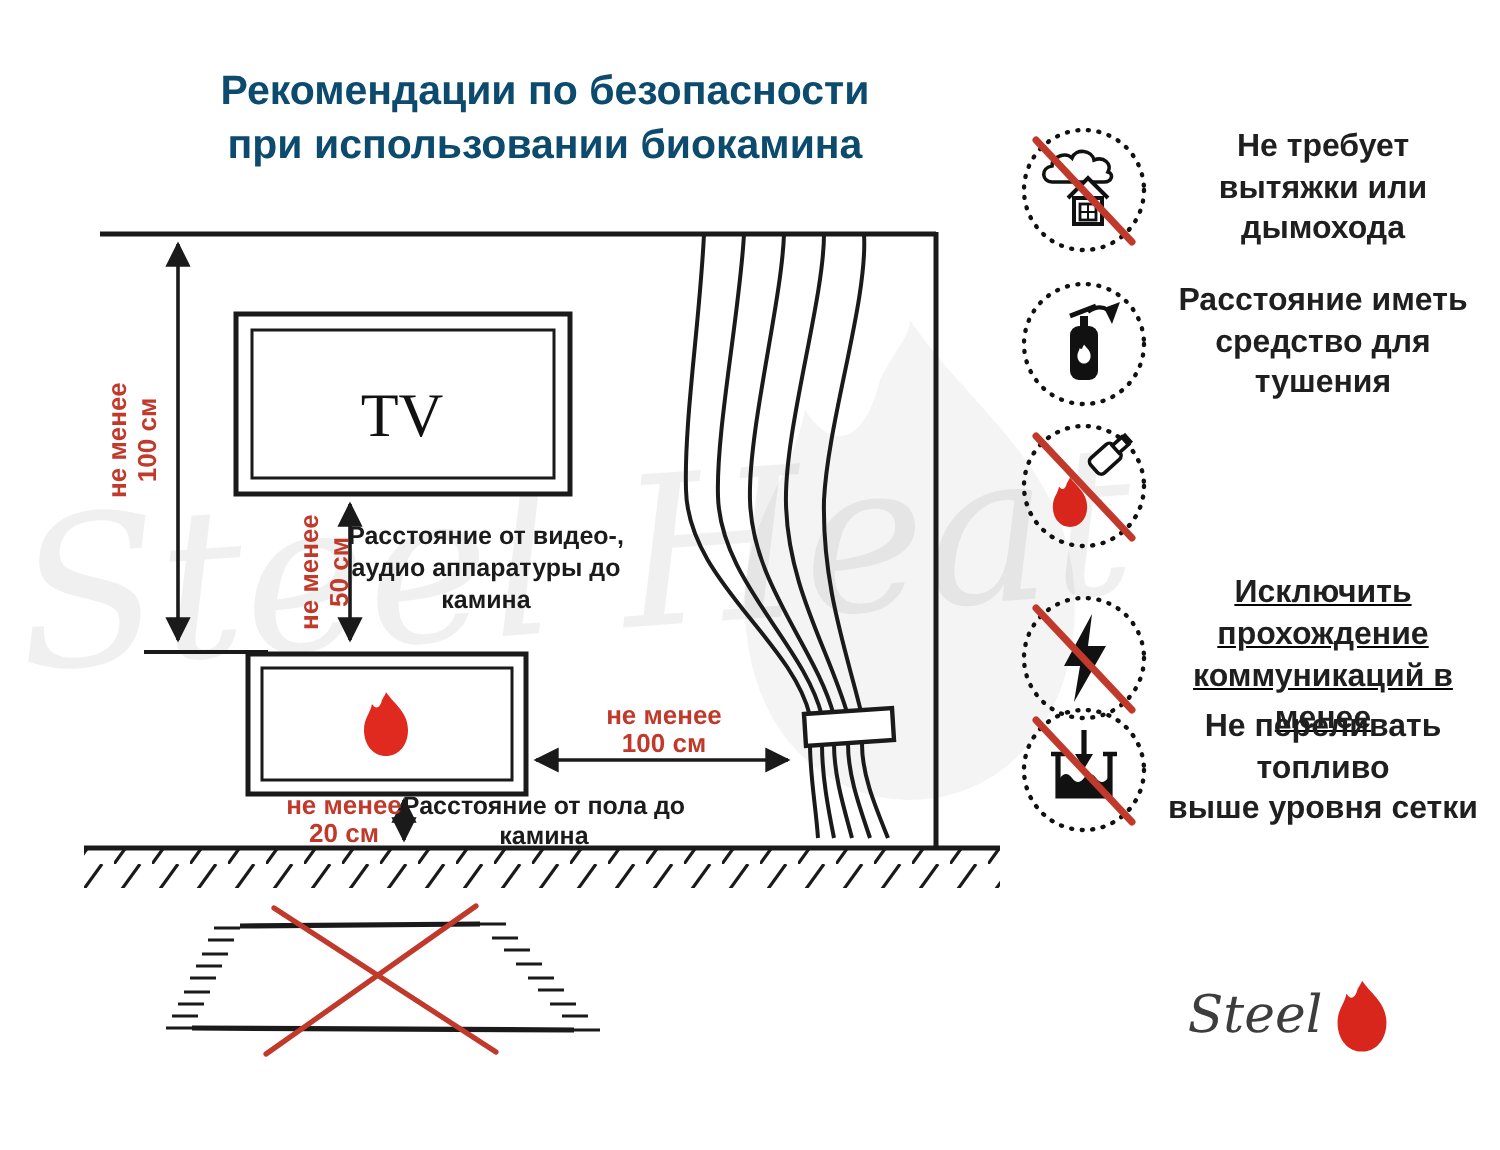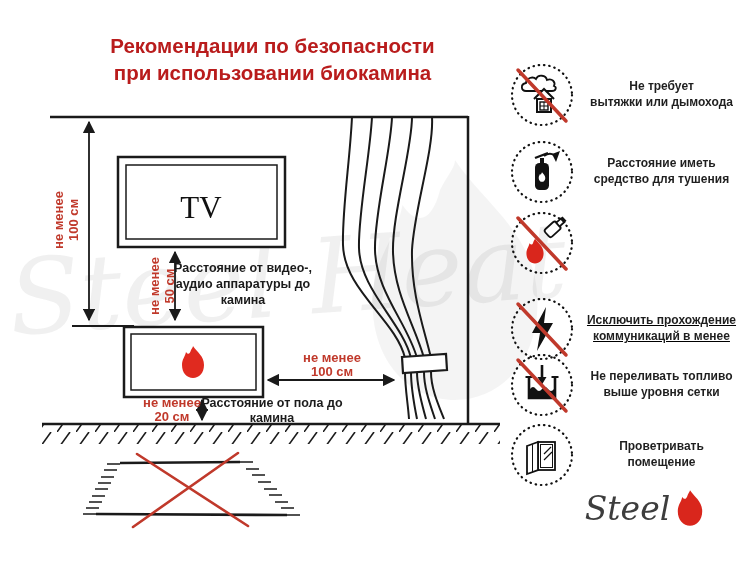--- a/index.html
+++ b/index.html
@@ -4,42 +4,42 @@
 <style>
   html,body{margin:0;padding:0;background:#fff;width:750px;height:575px;overflow:hidden;
     font-family:"Liberation Sans",sans-serif;}
   #stage{position:relative;width:750px;height:575px;background:#fff;}
   
   #watermark{position:absolute;left:8px;top:212px;width:740px;z-index:0;
     font-family:"DejaVu Serif",serif;font-style:italic;font-size:104px;white-space:nowrap;
     color:rgba(40,40,40,0.07);transform:rotate(-4deg);pointer-events:none;}
   
   #title{position:absolute;left:55px;top:32px;width:435px;z-index:2;text-align:center;
-    font-size:20.5px;font-weight:bold;color:#b91c1c;line-height:1.33;}
+    font-size:20.5px;font-weight:bold;color:#0c4a6e;line-height:1.33;}
   
   #diagram{position:absolute;left:0;top:0;z-index:1;}
   .dim{font:bold 13px "Liberation Sans",sans-serif;fill:#c0392b;}
   .cap{font:600 12.5px "Liberation Sans",sans-serif;fill:#1b1b1b;}
   .tvtxt{font:400 31px "Liberation Serif",serif;fill:#111;}
   
   #recs{position:absolute;left:503px;top:0;width:245px;height:575px;z-index:2;}
   .rec-item{position:absolute;left:0;width:100%;height:80px;display:flex;align-items:center;}
   .rec-item .ric{flex:0 0 66px;margin-left:6px;}
-  .rec-item .rtx{flex:1;text-align:center;font-size:12px;font-weight:600;color:#1f1f1f;
+  .rec-item .rtx{flex:1;text-align:center;font-size:16px;font-weight:600;color:#1f1f1f;
     line-height:1.3;padding:0 2px;}
   .rec-item:nth-child(1){top:55px;}
   .rec-item:nth-child(2){top:132px;}
   .rec-item:nth-child(3){top:203px;}
   .rec-item:nth-child(4){top:289px;text-decoration:underline;}
   .rec-item:nth-child(5){top:345px;}
   .rec-item:nth-child(6){top:415px;}
   
   #logo{position:absolute;left:545px;top:484px;width:200px;height:48px;z-index:2;
     display:flex;align-items:center;justify-content:center;gap:5px;}
-  .logo-word{font-family:"DejaVu Serif",serif;font-style:italic;font-size:33px;color:#3d3d3d;}
+  .logo-word{font-family:"DejaVu Serif",serif;font-style:italic;font-size:26px;color:#3d3d3d;}
 </style>
 </head>
 <body>
 
 <div id="stage">
 
   <div id="watermark">Steel Heat</div>
 
   <div id="title">
     <div>Рекомендации по безопасности</div>
@@ -196,34 +196,20 @@
         <line x1="33" y1="13" x2="33" y2="26" stroke="#111" stroke-width="2.6"></line>
         <polygon points="28.5,25 37.5,25 33,32.5" fill="#111"></polygon>
         <line x1="9" y1="8" x2="57" y2="59" stroke="#c0392b" stroke-width="3.5" stroke-linecap="round"></line>
       </svg>
       <div class="rtx">
         <div>Не переливать топливо</div>
         <div>выше уровня сетки</div>
       </div>
     </div>
 
-    <div class="rec-item">
-      <svg class="ric" width="66" height="66" viewBox="0 0 66 66">
-        <circle cx="33" cy="33" r="30" fill="none" stroke="#111" stroke-width="2.2" stroke-linecap="round" stroke-dasharray="0.5 4.8"></circle>
-        <rect x="29" y="20" width="17" height="28" fill="#fff" stroke="#111" stroke-width="1.8"></rect>
-        <rect x="31.5" y="22.5" width="12" height="23" fill="none" stroke="#111" stroke-width="1"></rect>
-        <path d="M35,32 L42,25 M35,38 L43,30" stroke="#111" stroke-width="1.2"></path>
-        <polygon points="18,24 29,20 29,48 18,52" fill="#fff" stroke="#111" stroke-width="1.8"></polygon>
-        <line x1="23.5" y1="22.5" x2="23.5" y2="50" stroke="#111" stroke-width="1"></line>
-      </svg>
-      <div class="rtx">
-        <div>Проветривать</div>
-        <div>помещение</div>
-      </div>
-    </div>
 
   </div>
 
   <div id="logo">
     <span class="logo-word">Steel</span>
     <svg width="30" height="40" viewBox="-13 -18 26 36">
       <use href="#flame" fill="#d9261c"></use>
     </svg>
   </div>
 

